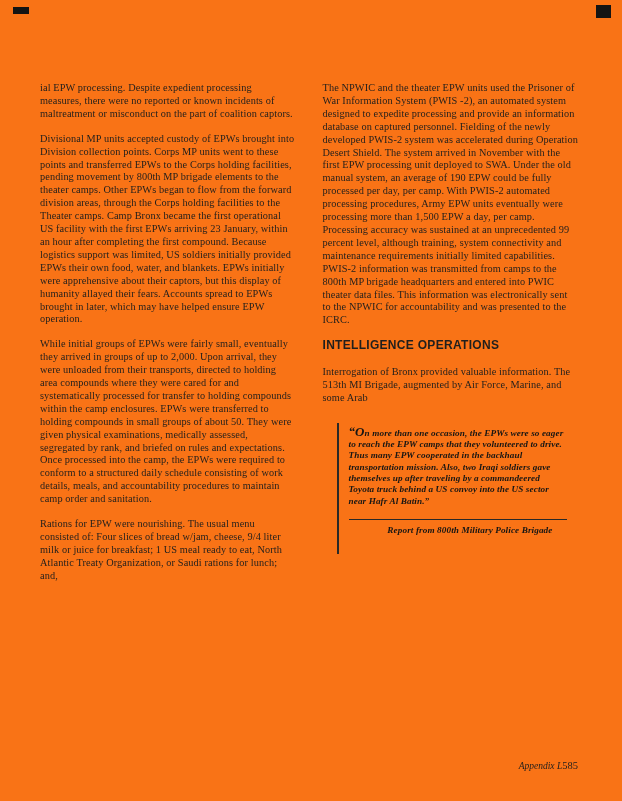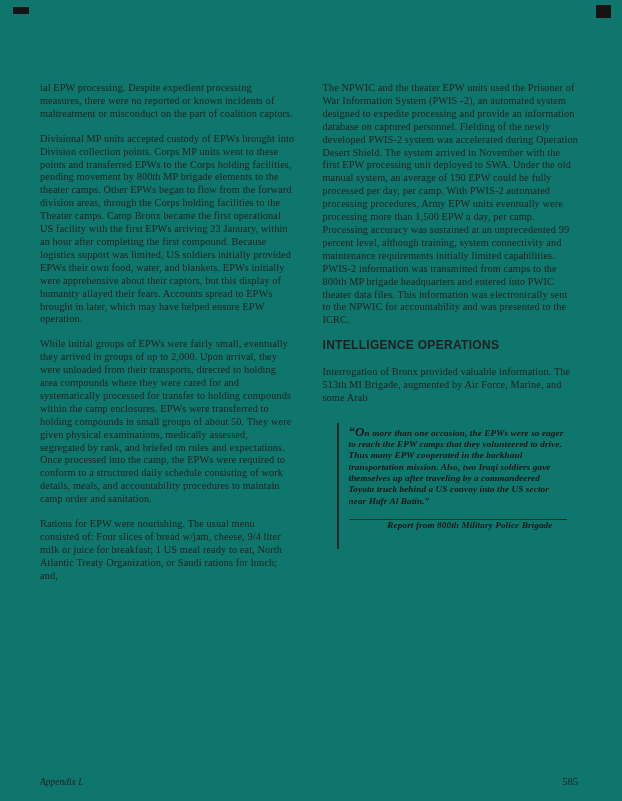--- a/index.html
+++ b/index.html
@@ -4,21 +4,21 @@
 <style>
   html, body {
     margin: 0;
     padding: 0;
     background: #e9e8e4;
   }
   .page {
     position: relative;
     width: 622px;
     height: 801px;
-    background: #0f766e;
+    background: #f97316;
     font-family: "Liberation Serif", serif;
     color: #201f1d;
     overflow: hidden;
     box-sizing: border-box;
   }
   .scan-mark {
     position: absolute;
     background: #151413;
   }
   .scan-mark.tl { left: 13px; top: 7px; width: 16px; height: 7px; }
@@ -62,41 +62,41 @@
     color: #171614;
   }
   .quote-text {
     margin: 0;
   }
   .quote-text::first-letter {
     font-size: 13px;
   }
   .quote-attribution {
     margin: 8px 0 0 0;
+    padding-top: 5px;
     border-top: 1.5px solid #2a2927;
     text-align: right;
     padding-right: 14px;
     font-size: 9.2px;
   }
   .footer {
     position: absolute;
     left: 40px;
     top: 760px;
     width: 538px;
     display: flex;
-    justify-content: space-between;
+    justify-content: flex-end;
     align-items: baseline;
   }
   .footer .appendix {
     font-style: italic;
     font-size: 9.5px;
   }
   .footer .page-number {
     font-size: 10.5px;
-    margin-top: 16px;
   }
 </style>
 </head>
 <body>
 
 <div class="page">
 
   <div class="scan-mark tl"></div>
   <div class="scan-mark tr"></div>
 

